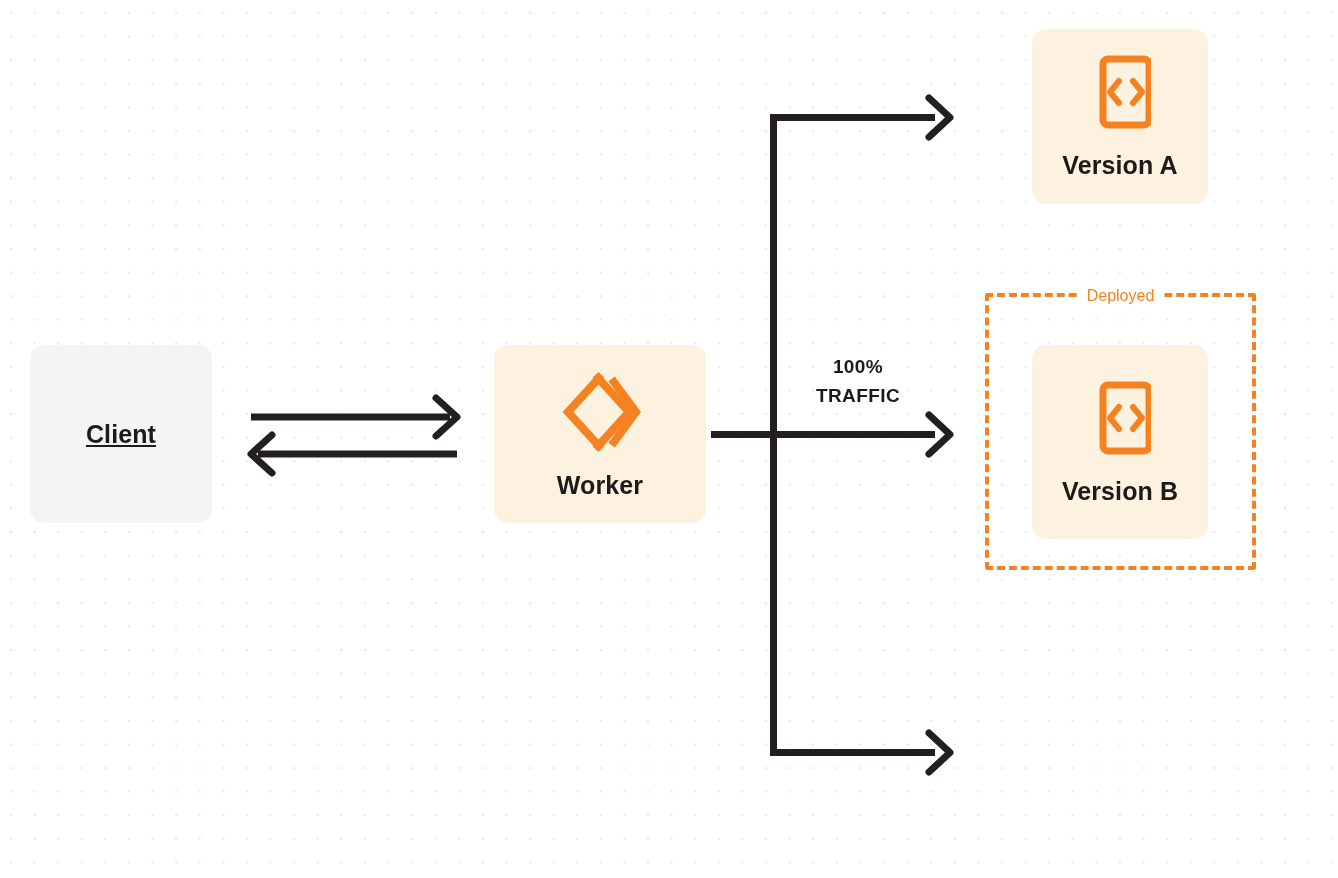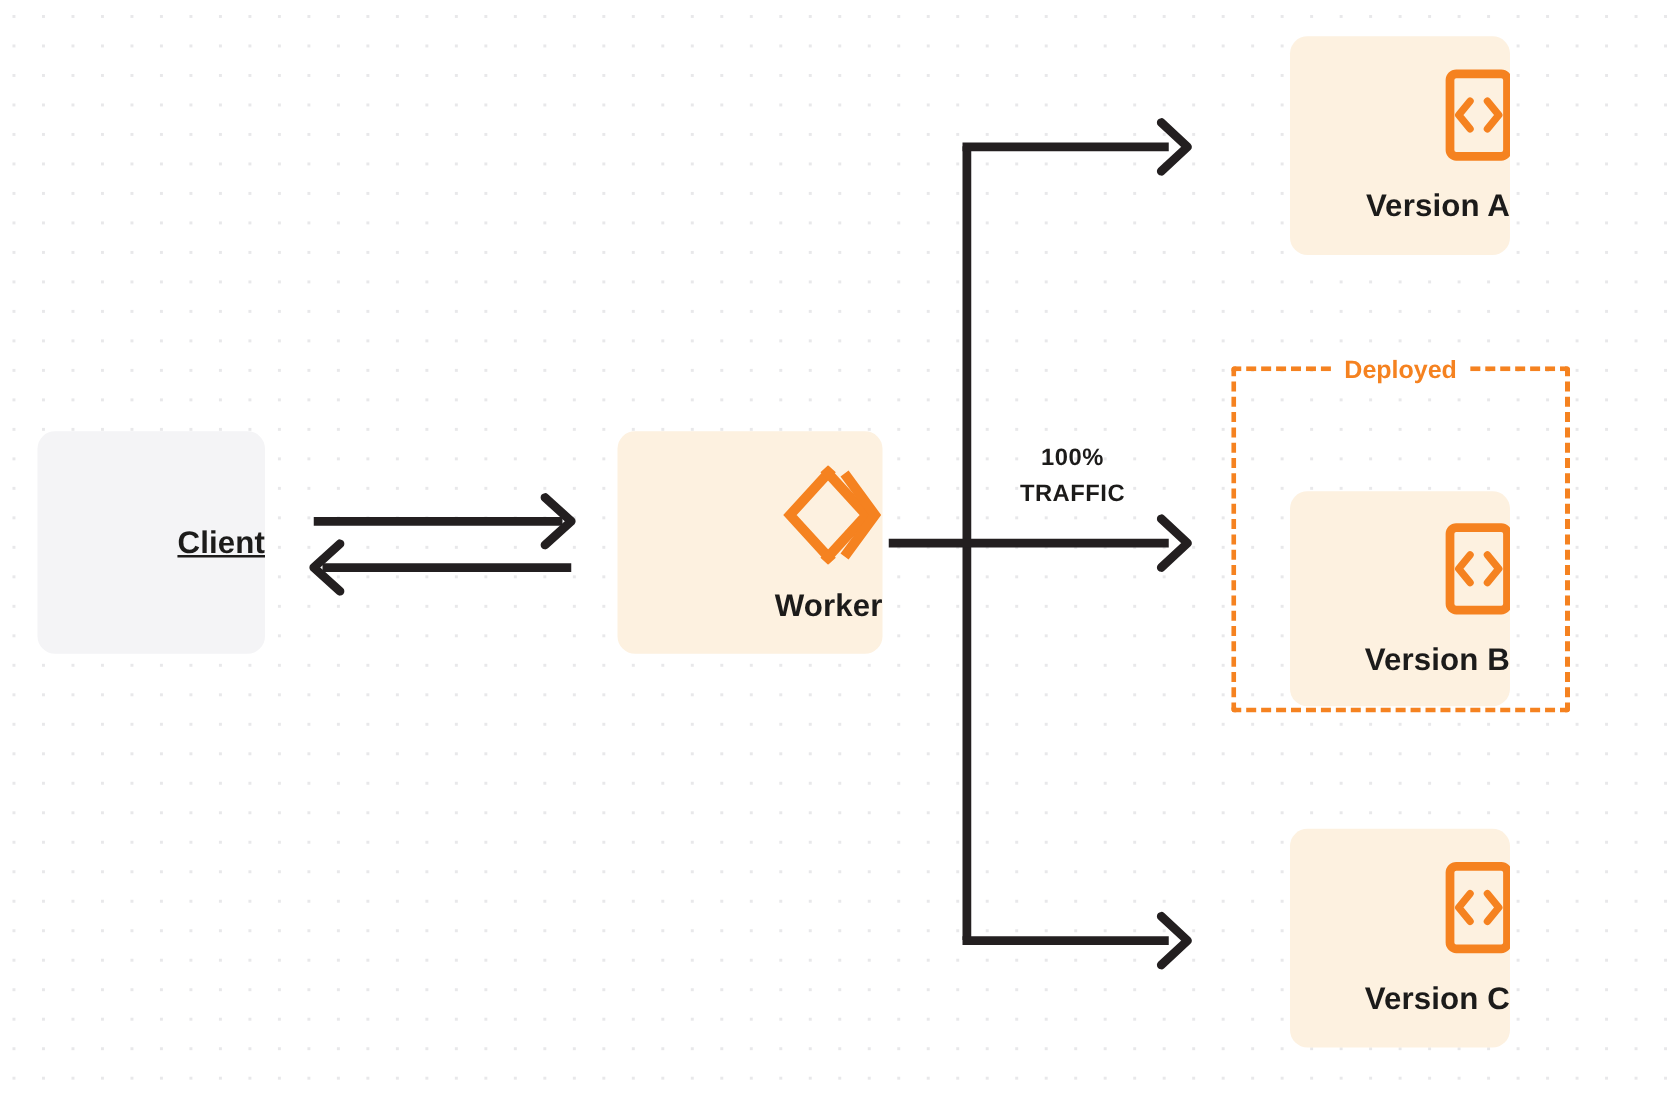--- a/index.html
+++ b/index.html
@@ -17,21 +17,21 @@
     background-size: 23.6px 23.6px;
     background-position: 10px 12px;
     font-family: "Liberation Sans", "DejaVu Sans", sans-serif;
   }
 
   
   .node {
     position: absolute;
     display: flex;
     flex-direction: column;
-    align-items: flex-end;
+    align-items: center;
     justify-content: center;
     border-radius: 14px;
     box-sizing: border-box;
   }
   .node-client {
     background: #f4f4f6;
   }
   .node-orange {
     background: #fdf1e0;
   }
@@ -64,22 +64,22 @@
     box-sizing: border-box;
   }
   .deployed-label {
     position: absolute;
     top: -16px;
     left: 50%;
     transform: translateX(-50%);
     background: #ffffff;
     padding: 0 10px;
     color: #f58220;
-    font-size: 20px;
-    font-weight: bold;
+    font-size: 16px;
+    font-weight: normal;
     line-height: 30px;
     white-space: nowrap;
   }
 
   
   .svg-layer {
     position: absolute;
     left: 0;
     top: 0;
     width: 1338px;
@@ -169,35 +169,25 @@
         <polyline points="44,26 53,37 44,48" fill="none" stroke="#f58220" stroke-width="6" stroke-linecap="round" stroke-linejoin="round"></polyline>
       </svg>
     </span>
     <span class="node-label">Version A</span>
   </div>
 
   <div class="deployed-group" style="left:985px; top:293px; width:271px; height:277px;">
     <span class="deployed-label">Deployed</span>
   </div>
 
-  <div class="node node-orange" style="left:1032px; top:345px; width:176px; height:172px;margin-top:48px;">
+  <div class="node node-orange" style="left:1032px; top:345px; width:176px; height:194px;">
     <span class="icon-wrap" style="margin-bottom:22px;">
       <svg width="62" height="76" viewBox="0 0 62 76" aria-hidden="true">
         <rect x="14" y="4" width="46" height="66" rx="5" ry="5" fill="none" stroke="#f58220" stroke-width="7"></rect>
         <polyline points="30,26 21,37 30,48" fill="none" stroke="#f58220" stroke-width="6" stroke-linecap="round" stroke-linejoin="round"></polyline>
         <polyline points="44,26 53,37 44,48" fill="none" stroke="#f58220" stroke-width="6" stroke-linecap="round" stroke-linejoin="round"></polyline>
       </svg>
     </span>
     <span class="node-label">Version B</span>
   </div>
 
-  <div class="node node-orange" style="left:1032px; top:663px; width:176px; height:175px;">
-    <span class="icon-wrap" style="margin-bottom:22px;">
-      <svg width="62" height="76" viewBox="0 0 62 76" aria-hidden="true">
-        <rect x="14" y="4" width="46" height="66" rx="5" ry="5" fill="none" stroke="#f58220" stroke-width="7"></rect>
-        <polyline points="30,26 21,37 30,48" fill="none" stroke="#f58220" stroke-width="6" stroke-linecap="round" stroke-linejoin="round"></polyline>
-        <polyline points="44,26 53,37 44,48" fill="none" stroke="#f58220" stroke-width="6" stroke-linecap="round" stroke-linejoin="round"></polyline>
-      </svg>
-    </span>
-    <span class="node-label">Version C</span>
-  </div>
 
 </div>
 
 </body></html>

